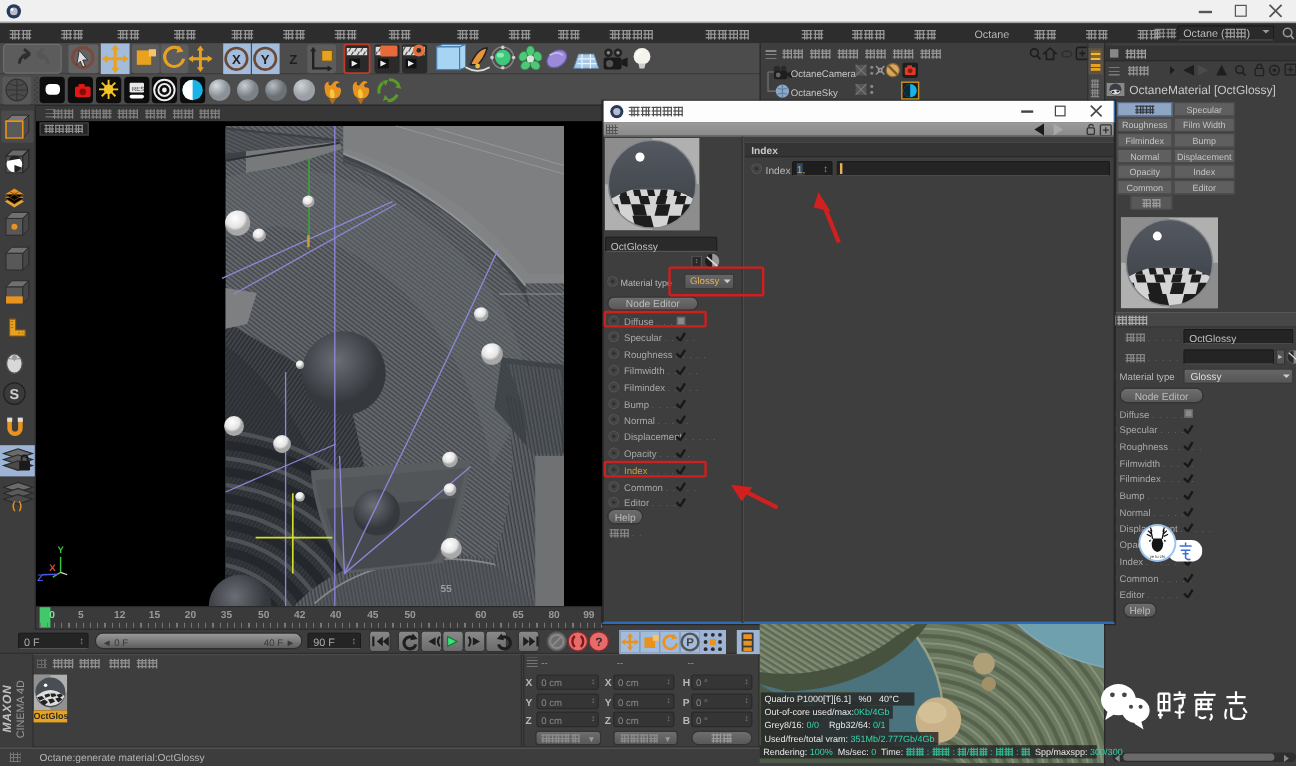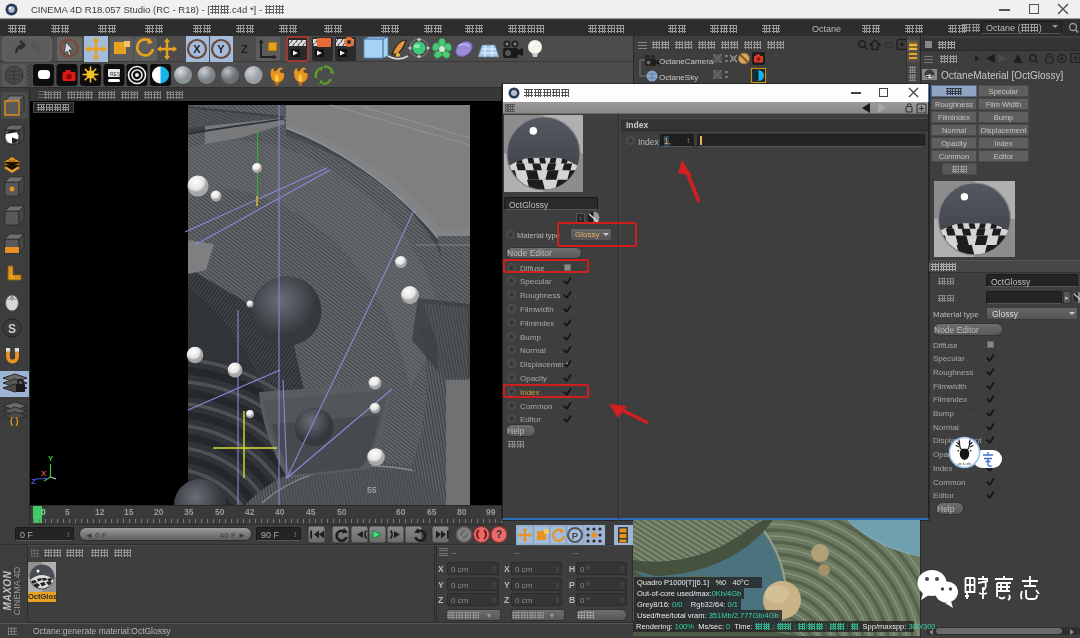--- a/index.html
+++ b/index.html
@@ -4,35 +4,34 @@
 html,body{width:1080px;height:638px;overflow:hidden;background:#3e3e3e;
 font-family:"Liberation Sans",sans-serif;-webkit-font-smoothing:antialiased}
 #app{position:relative;width:1080px;height:638px;font-size:9px;color:#c0c0c0}
 .ab{position:absolute}
 .c{display:inline-block;width:.92em;height:.9em;margin:0 .05em;vertical-align:-8%;opacity:.78;
 background-image:linear-gradient(currentColor,currentColor),linear-gradient(currentColor,currentColor),linear-gradient(currentColor,currentColor),linear-gradient(currentColor,currentColor),linear-gradient(currentColor,currentColor),linear-gradient(currentColor,currentColor);
 background-position:0 10%,0 50%,0 90%,15% 0,55% 0,95% 0;
 background-size:100% 1px,100% 1px,100% 1px,1px 100%,1px 100%,1px 100%;
 background-repeat:no-repeat}
 .fld{background:#242424;border:1px solid #1a1a1a;border-bottom-color:#555;color:#999;border-radius:2px}
-.pill{background:linear-gradient(#6e6e6e,#585858);border:1px solid #333;border-radius:7px;color:#bbb;}
+.pill{background:linear-gradient(#6e6e6e,#585858);border:1px solid #333;border-radius:7px;color:#bbb;text-align:center}
 .chk{position:absolute;width:8px;height:8px}
 .chk:before{content:"";position:absolute;left:0;top:3.5px;width:4px;height:2.4px;background:#181818;transform:rotate(48deg)}
 .chk:after{content:"";position:absolute;left:2px;top:2.5px;width:7.5px;height:2.4px;background:#181818;transform:rotate(-58deg)}
 .radio{position:absolute;width:9px;height:9px;border-radius:50%;background:#303030;border:1px solid #555;box-shadow:inset 0 0 0 2px #444}
 .dots{color:#6a6a6a;letter-spacing:1px;font-size:7px}
 </style></head><body>
 <div id="app">
 <div class="ab" style="left:0;top:0;width:1080px;height:19px;background:#f0f0f0;border-bottom:1px solid #9a9a9a">
 <svg class="ab" style="left:5px;top:3px" width="13" height="13">
         <circle cx="6.5" cy="6.5" r="6" fill="#273a5e"></circle>
         <circle cx="6.5" cy="6.5" r="3.2" fill="#b8bcc8"></circle>
         <circle cx="5" cy="5" r="1.2" fill="#fff"></circle>
       </svg>
-<div class="ab" style="left:31px;top:4px;color:#3a3a3a;font-size:9.5px">CINEMA 4D R18.057 Studio (RC - R18) - [<i class="c"></i><i class="c"></i>.c4d *] - <i class="c"></i><i class="c"></i></div>
 <div class="ab" style="left:999px;top:9px;width:11px;height:1.5px;background:#555"></div>
 <div class="ab" style="left:1029px;top:4px;width:10px;height:10px;border:1.5px solid #555"></div>
 <svg class="ab" style="left:1057px;top:3px" width="12" height="12">
         <path d="M1 1 L11 11 M11 1 L1 11" stroke="#555" stroke-width="1.5"></path>
       </svg>
 </div>
 <div class="ab" style="left:0;top:20px;width:1080px;height:16px;background:#2d2d2d;color:#b8b8b8;font-size:9px">
 <div class="ab" style="left:8px;top:4px"><i class="c"></i><i class="c"></i></div>
 <div class="ab" style="left:51px;top:4px"><i class="c"></i><i class="c"></i></div>
 <div class="ab" style="left:98px;top:4px"><i class="c"></i><i class="c"></i></div>

